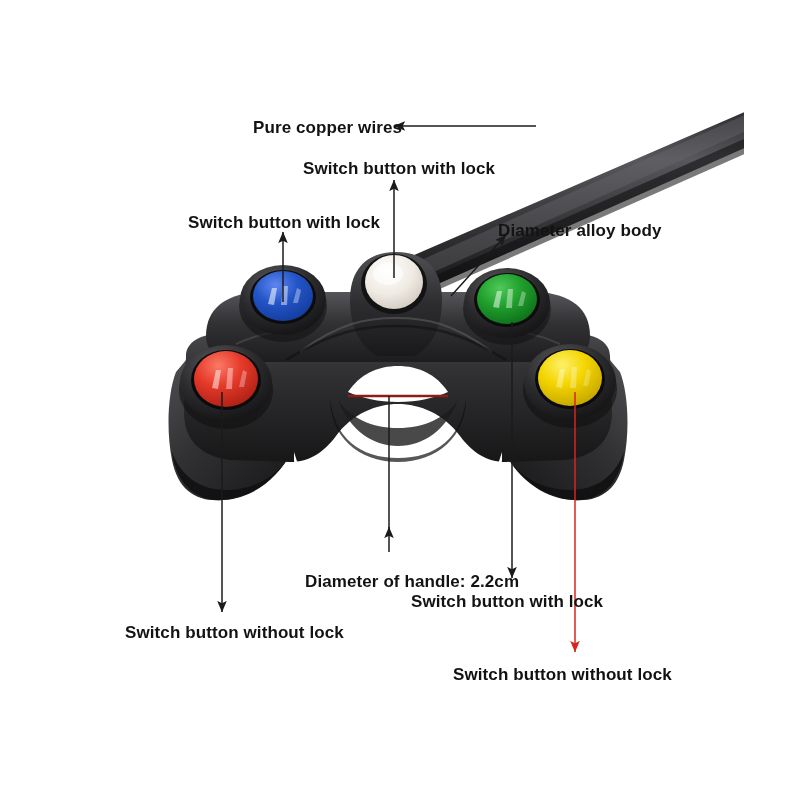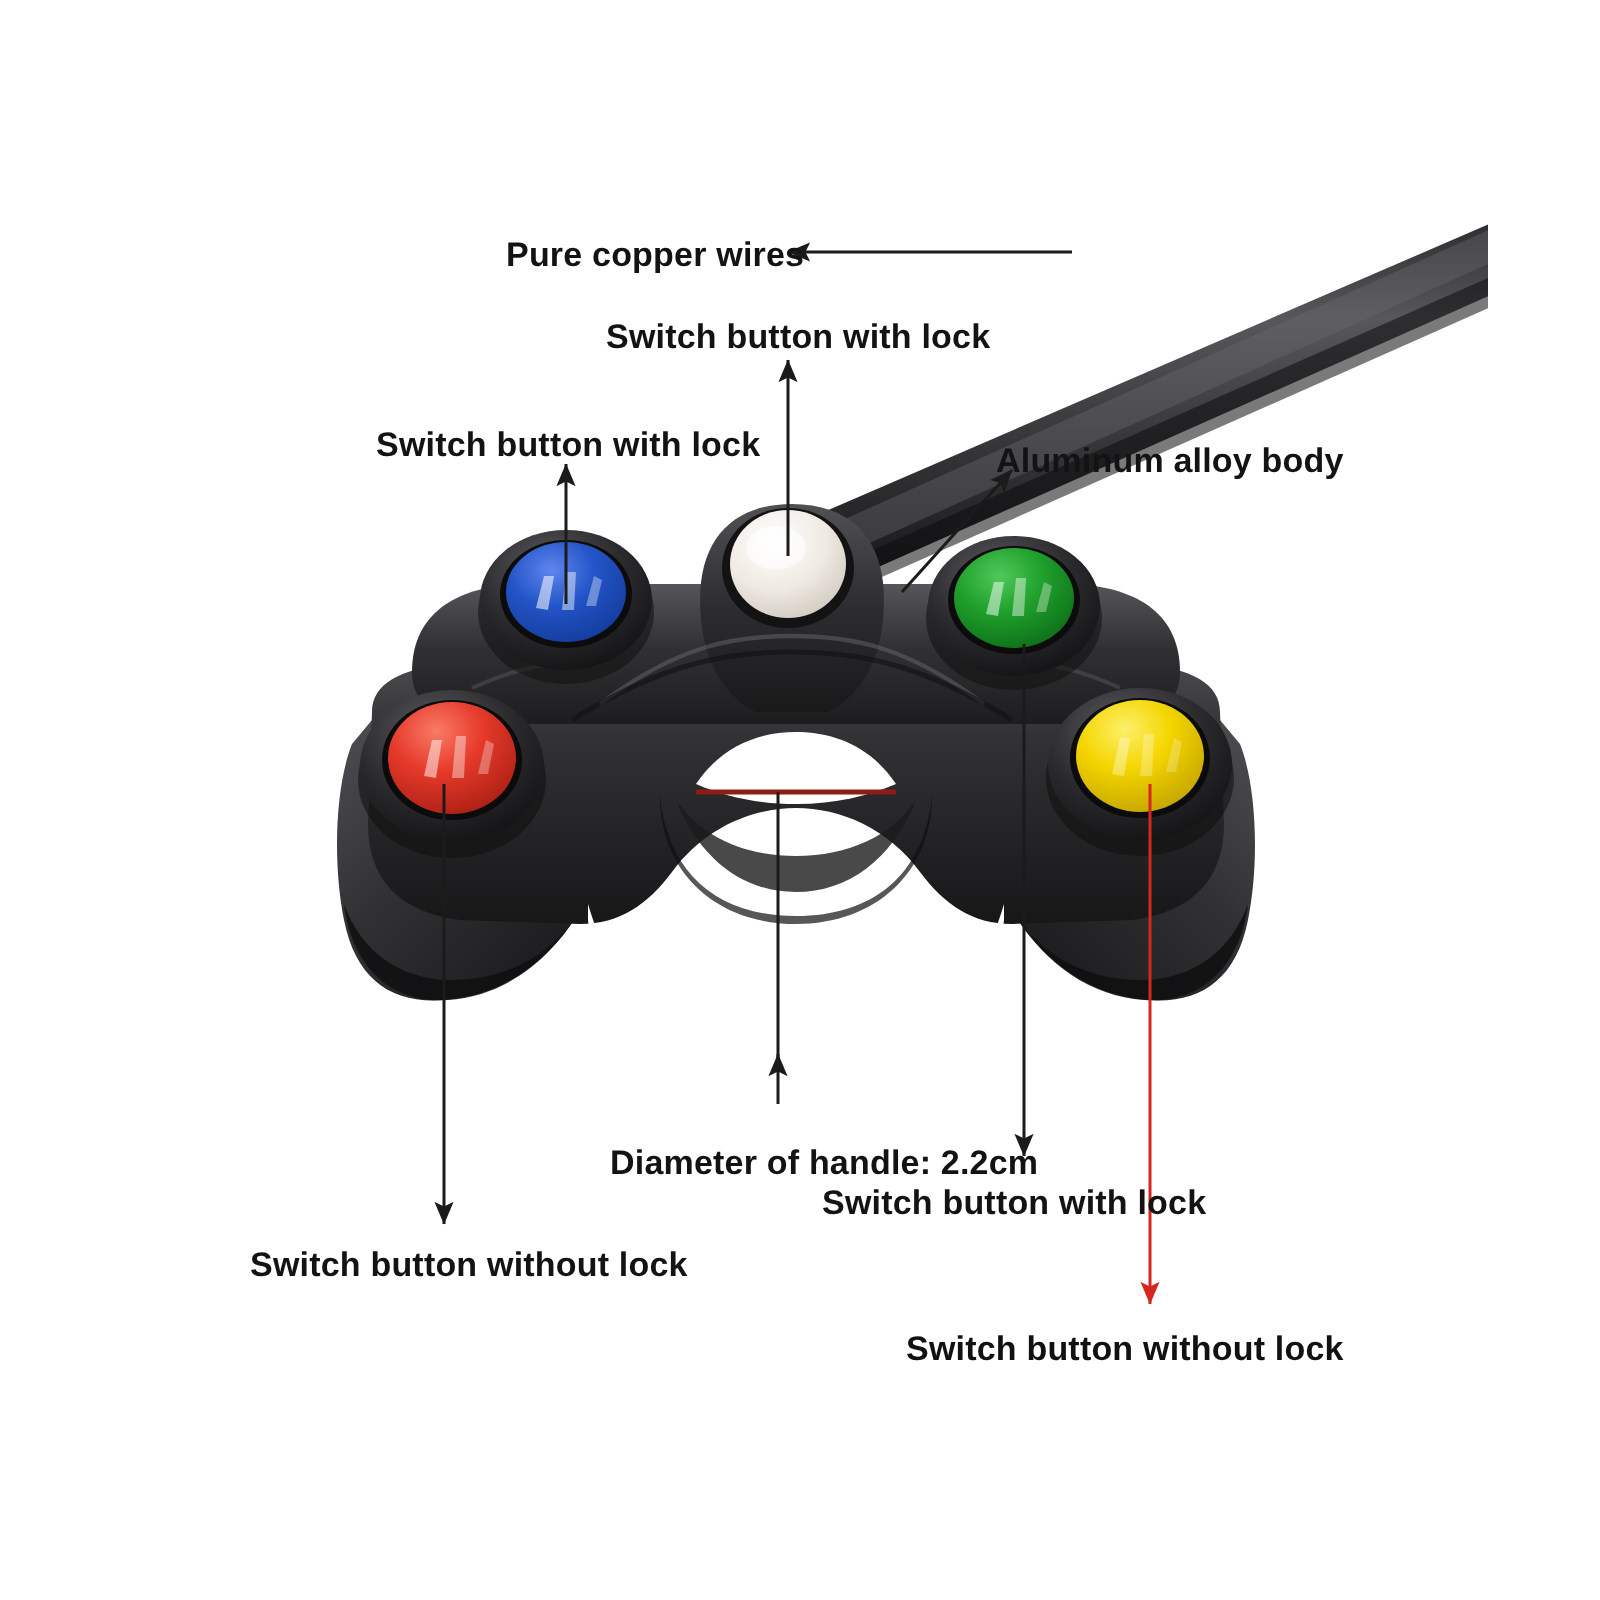--- a/index.html
+++ b/index.html
@@ -277,21 +277,21 @@
 
     <line x1="575" y1="392" x2="575" y2="652" stroke="#d7261f" stroke-width="1.5" marker-end="url(#arrowRed)"></line>
   </svg>
 
   <div class="anno-label" style="left:253px; top:118px;">Pure copper wires</div>
 
   <div class="anno-label" style="left:303px; top:159px;">Switch button with lock</div>
 
   <div class="anno-label" style="left:188px; top:213px;">Switch button with lock</div>
 
-  <div class="anno-label" style="left:498px; top:221px;">Aluminum alloy body</div>
+  <div class="anno-label" style="left:498px; top:221px;">Diameter alloy body</div>
 
   <div class="anno-label" style="left:305px; top:572px;">Diameter of handle:  2.2cm</div>
 
   <div class="anno-label" style="left:411px; top:592px;">Switch button with lock</div>
 
   <div class="anno-label" style="left:125px; top:623px;">Switch button without lock</div>
 
   <div class="anno-label red-text" style="left:453px; top:665px;">Switch button without lock</div>
 
 </div>

